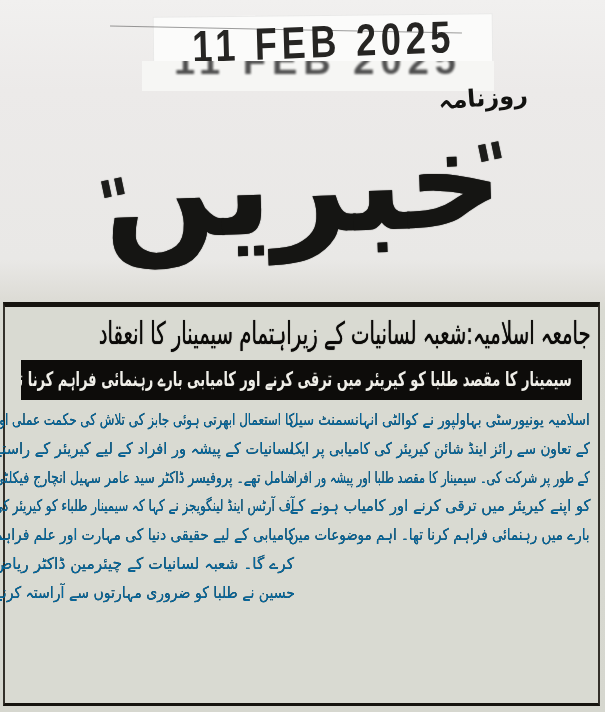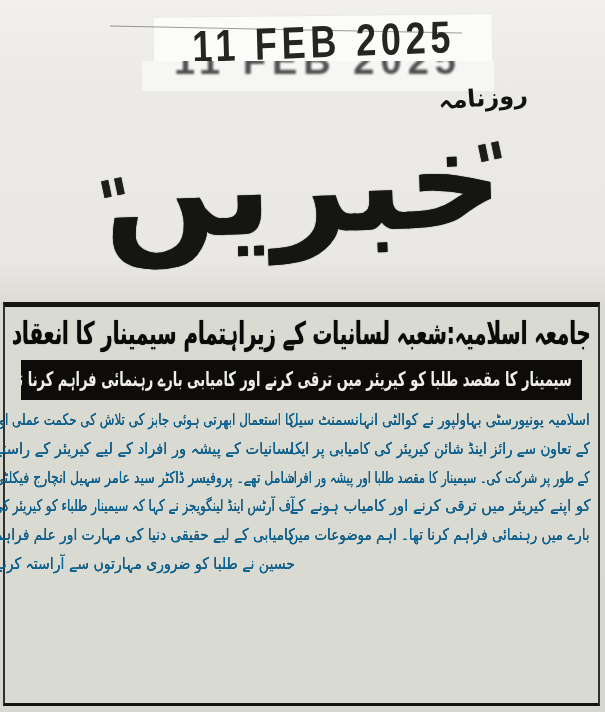--- a/index.html
+++ b/index.html
@@ -74,21 +74,21 @@
     box-sizing:border-box;
     border-top:5px solid #16140f;
     border-bottom:3px solid #16140f;
     border-left:2px solid #33302a;
     border-right:2px solid #33302a;
     background:#d9dad2;
   }
   .headline{
     direction:rtl;text-align:left;
     padding:8px 7px 9px 7px;
-    font-size:31px;font-weight:700;color:#0b0a08;
+    font-size:31px;font-weight:400;color:#0b0a08;
     white-space:nowrap;overflow:visible;
     text-shadow:0 0 1px #0b0a08;
   }
   .headline span{display:inline-block;}
   .subhead{
     margin:0 16px;background:#0d0c0a;color:#efeee8;
     direction:rtl;
     padding:7px 10px 9px 25px;
     font-size:20px;font-weight:700;
     white-space:nowrap;overflow:hidden;
@@ -142,18 +142,19 @@
           <div class="bline"><span style="transform-origin: right center; transform: scaleX(0.706767);">کے طور پر شرکت کی۔ سیمینار کا مقصد طلبا اور پیشہ ور افراد</span></div>
           <div class="bline"><span style="transform-origin: right center; transform: scaleX(0.915584);">کو اپنے کیریئر میں ترقی کرنے اور کامیاب ہونے کے</span></div>
           <div class="bline"><span style="transform-origin: right center; transform: scaleX(0.841791);">بارے میں رہنمائی فراہم کرنا تھا۔ اہم موضوعات میں</span></div>
         </div>
       <div class="col">
           <div class="bline"><span style="transform-origin: right center; transform: scaleX(0.748011);">کا استعمال ابھرتی ہوئی جابز کی تلاش کی حکمت عملی اور</span></div>
           <div class="bline"><span style="transform-origin: right center; transform: scaleX(0.912621);">لسانیات کے پیشہ ور افراد کے لیے کیریئر کے راستے</span></div>
           <div class="bline"><span style="transform-origin: right center; transform: scaleX(0.781163);">شامل تھے۔ پروفیسر ڈاکٹر سید عامر سہیل انچارج فیکلٹی</span></div>
           <div class="bline"><span style="transform-origin: right center; transform: scaleX(0.742105);">آف آرٹس اینڈ لینگویجز نے کہا کہ سیمینار طلباء کو کیریئر کی</span></div>
           <div class="bline"><span style="transform-origin: right center; transform: scaleX(0.862385);">کامیابی کے لیے حقیقی دنیا کی مہارت اور علم فراہم</span></div>
+          <div class="bline"><span style="transform-origin: right center; transform: scaleX(0.962457);">کرے گا۔ شعبہ لسانیات کے چیئرمین ڈاکٹر ریاض</span></div>
           <div class="bline"><span style="transform-origin: right center; transform: scaleX(0.878505);">حسین نے طلبا کو ضروری مہارتوں سے آراستہ کرنے</span></div>
         </div>
     </div>
   </div>
 
 </div>
 
 </body></html>

